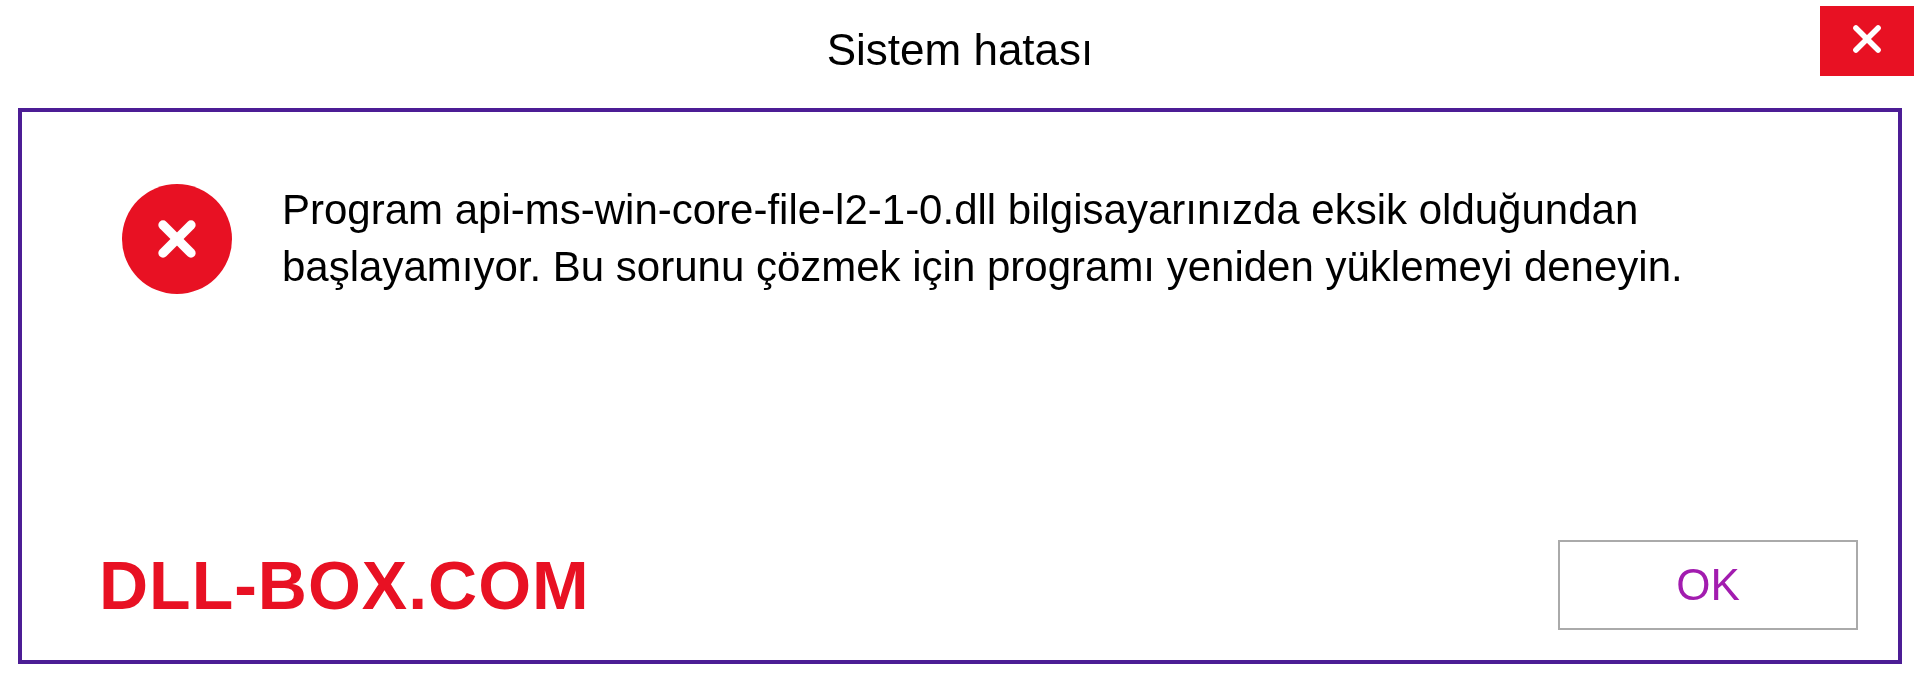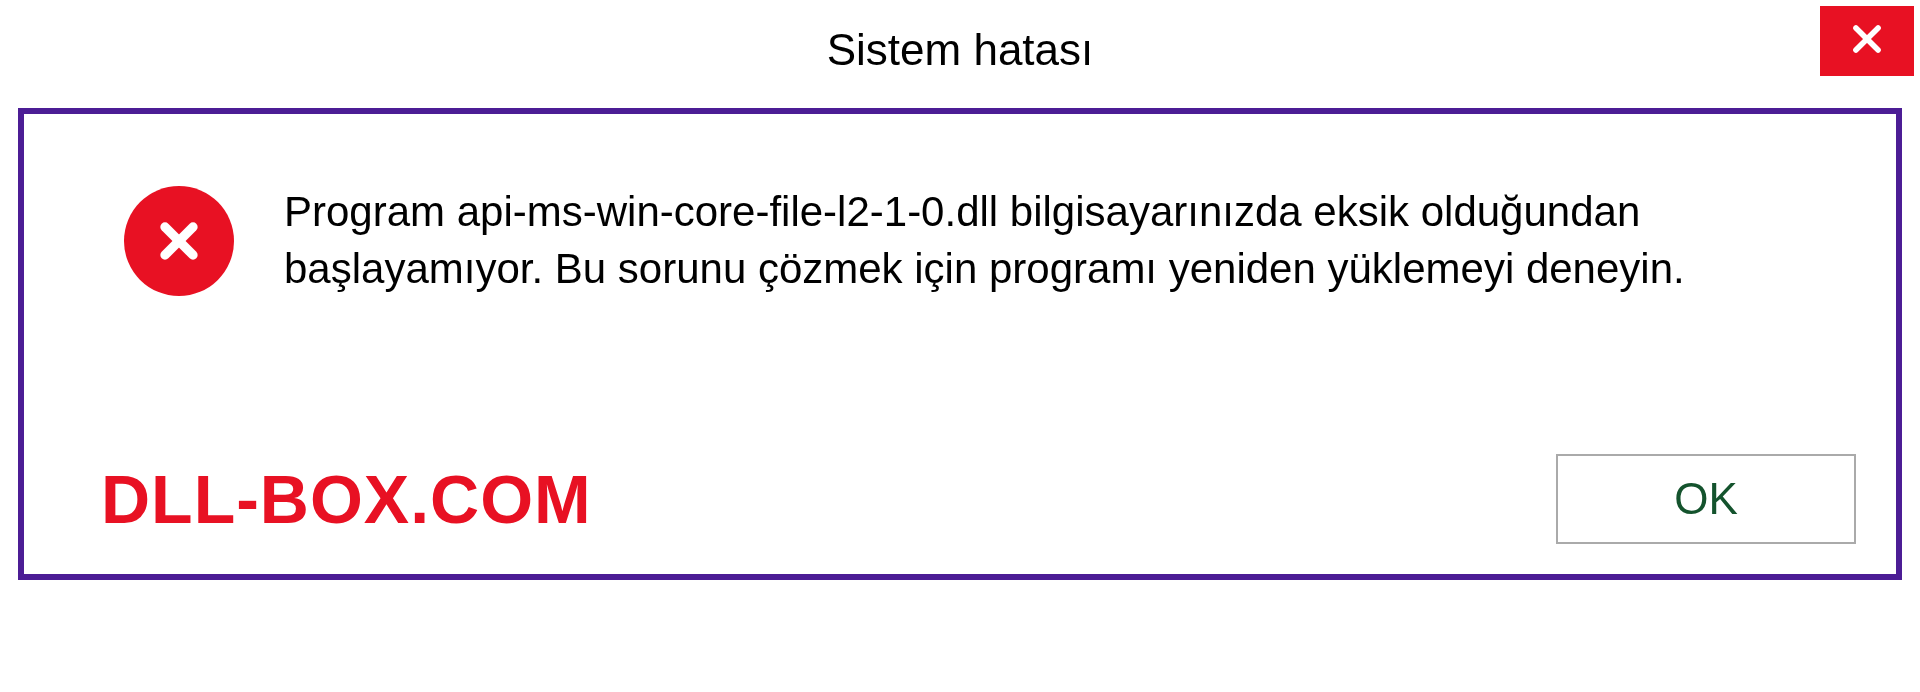--- a/index.html
+++ b/index.html
@@ -36,23 +36,23 @@
       display: flex;
       align-items: center;
       justify-content: center;
       cursor: pointer;
     }
     .close-button svg {
       width: 38px;
       height: 38px;
     }
     .dialog-body {
-      border: 6px solid #4c1d95;
+      border: 4px solid #4c1d95;
       margin: 8px 18px 18px 18px;
-      height: 472px;
+      height: 556px;
       position: relative;
       background: #ffffff;
     }
     .message-row {
       display: flex;
       align-items: center;
       padding: 70px 60px 0 100px;
       gap: 50px;
     }
     .error-icon-circle {
@@ -92,21 +92,21 @@
       letter-spacing: 1px;
       font-family: Arial, sans-serif;
     }
     .ok-button {
       width: 300px;
       height: 90px;
       border: 2px solid #aaaaaa;
       background: #ffffff;
       font-size: 44px;
       font-family: "Segoe UI", Arial, sans-serif;
-      color: #14532d;
+      color: #a21caf;
       cursor: pointer;
       display: flex;
       align-items: center;
       justify-content: center;
     }
   </style>
 </head>
 <body>
 
 <div class="titlebar">

